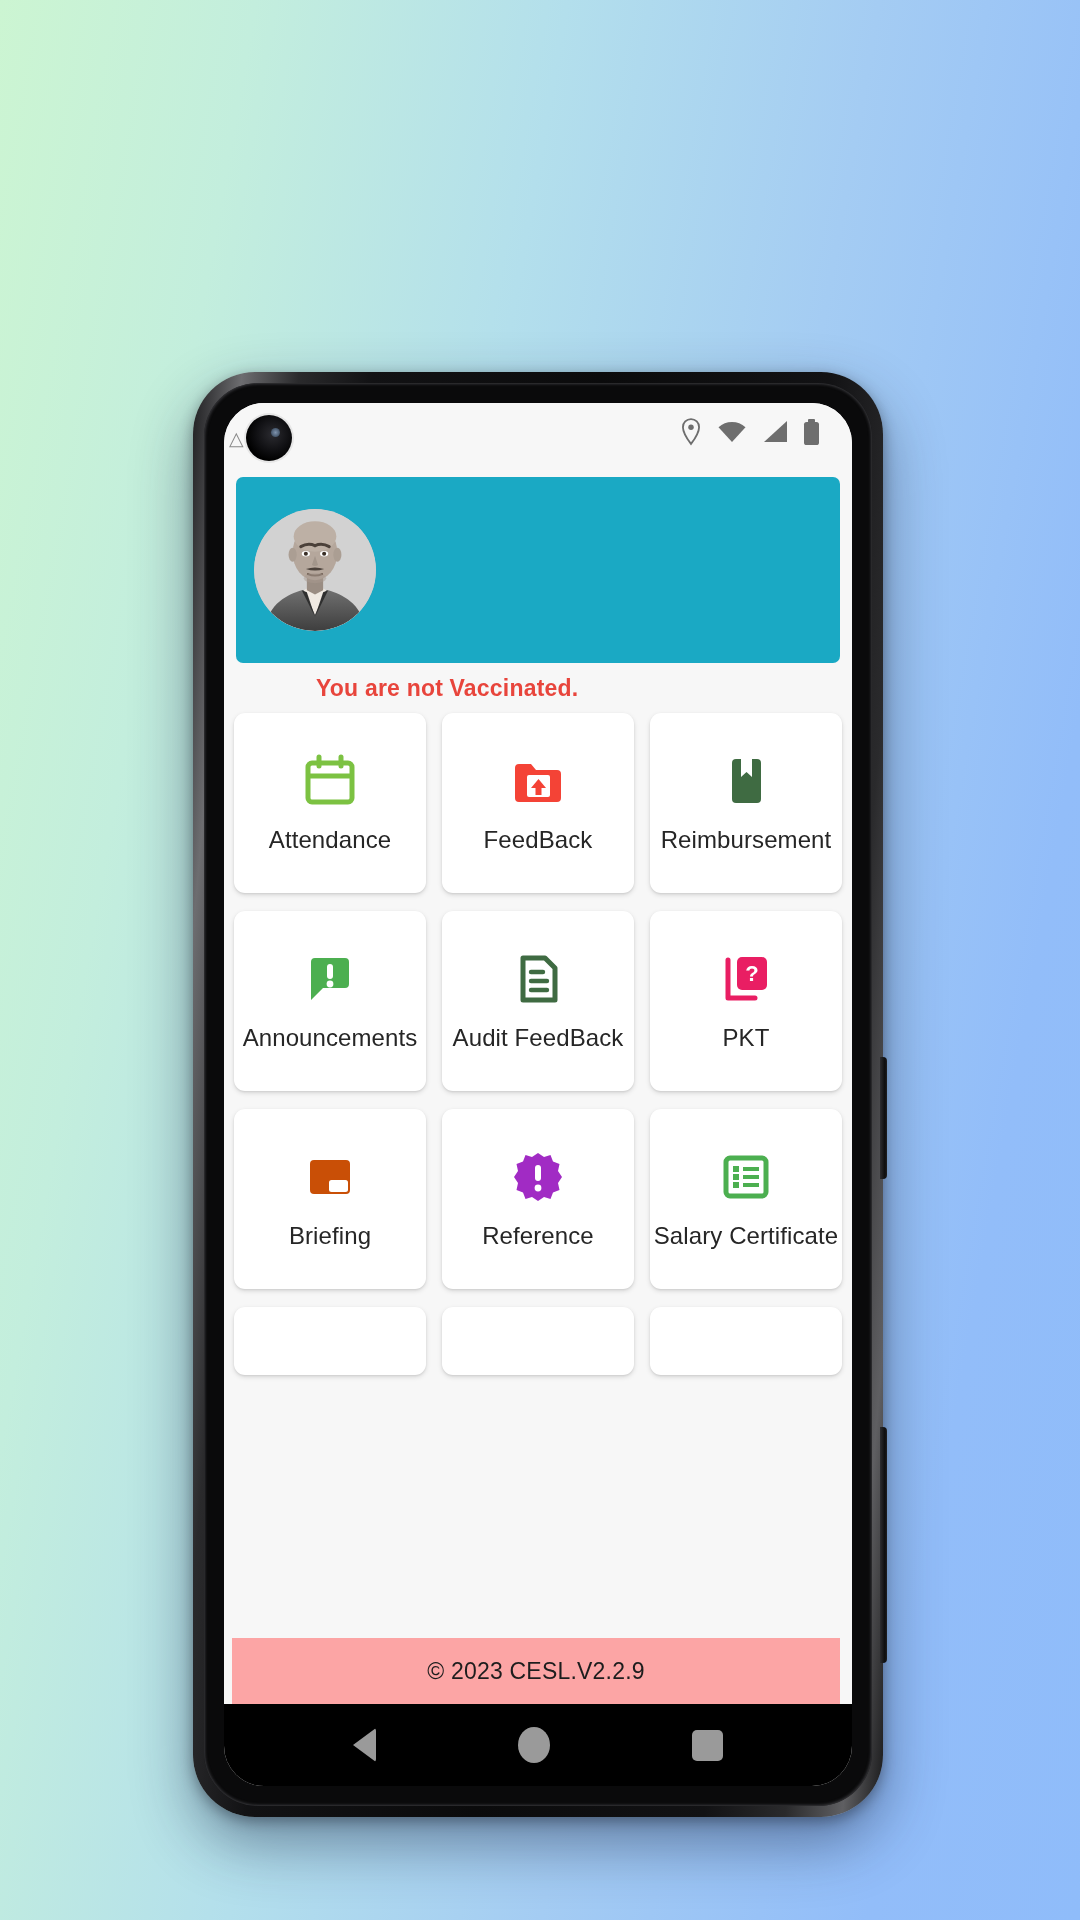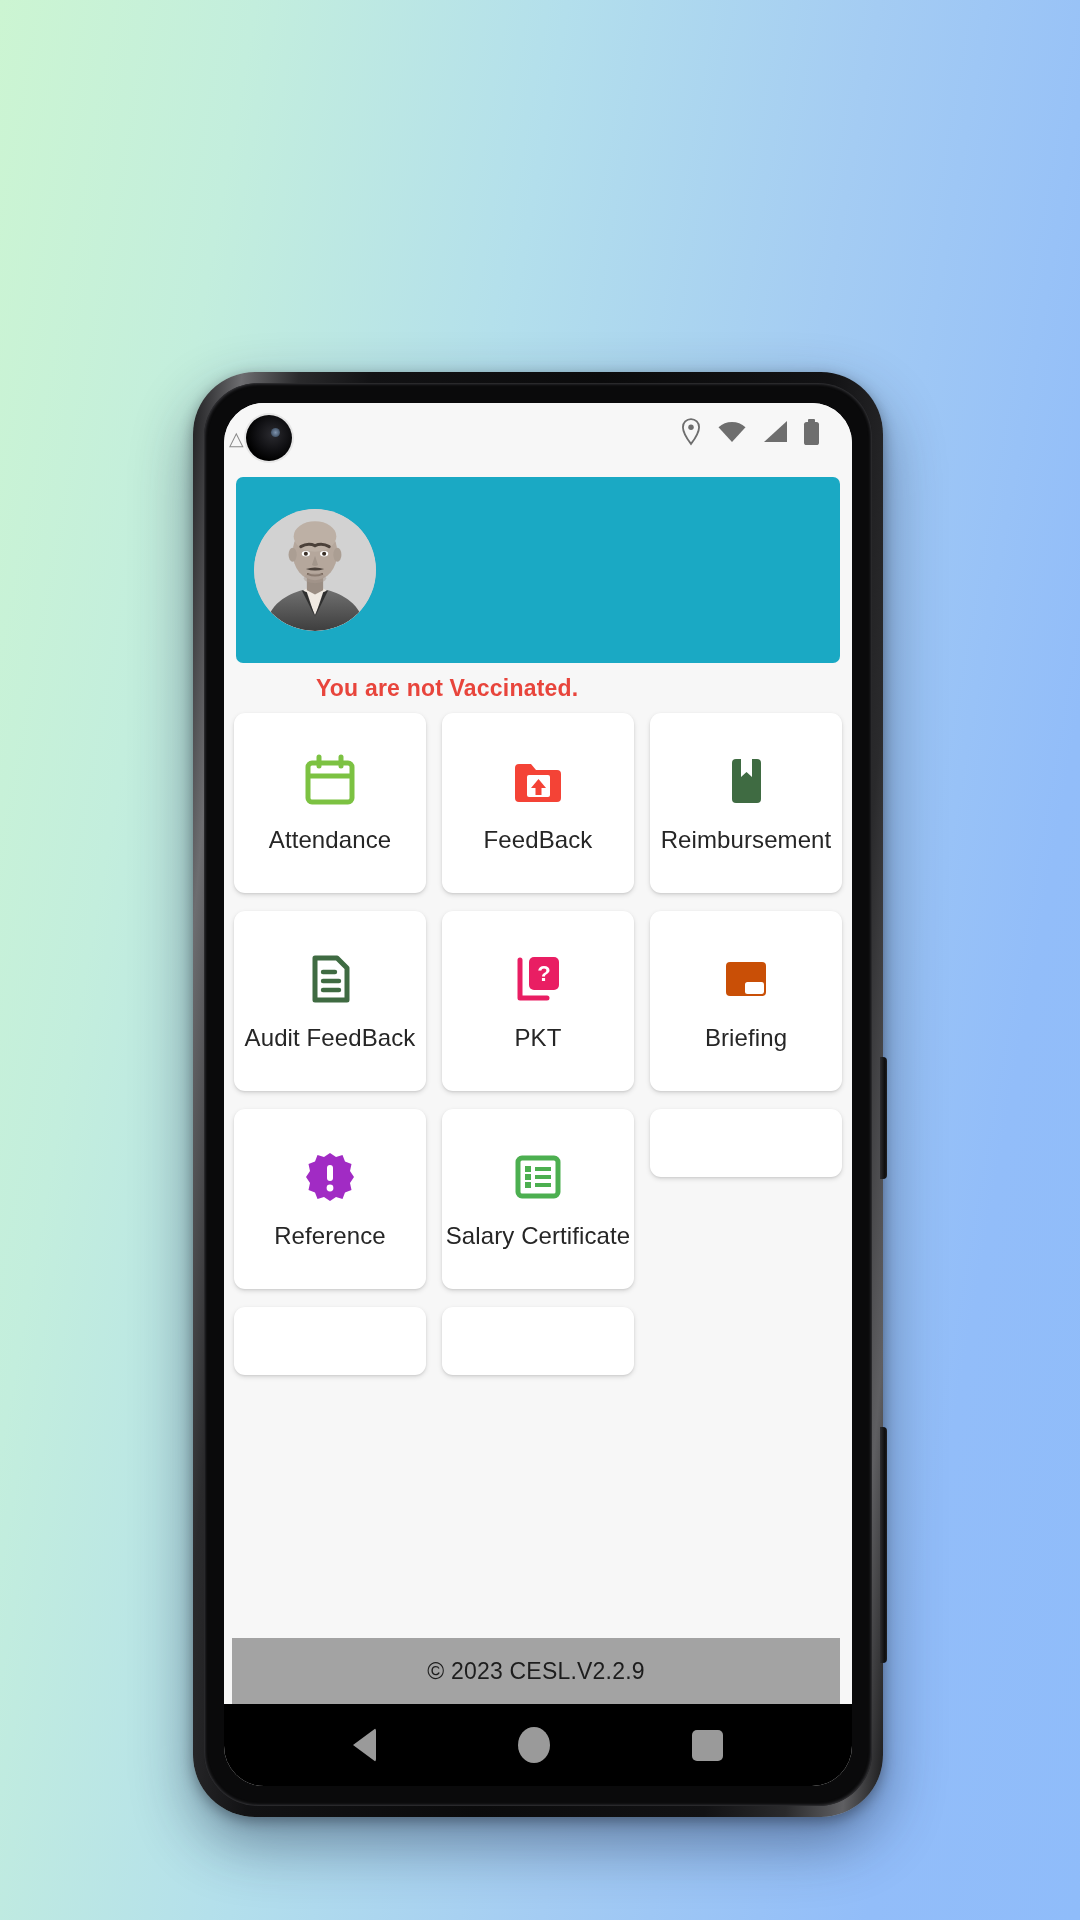--- a/index.html
+++ b/index.html
@@ -131,21 +131,21 @@
   }
   .tile-icon{ width:58px; height:58px; display:block; }
   .tile-label{
     font-size:24px; color:#262626; font-weight:400; letter-spacing:.1px;
   }
   .tile.partial{ height:68px; gap:0; overflow:hidden; }
 
   
   #app-footer{
     position:absolute; left:0; right:12px; bottom:0;
-    height:66px; background:#a3a3a3;
+    height:66px; background:#fca5a5;
     display:flex; align-items:center; justify-content:center;margin-left:8px;
   }
   #footer-text{ font-size:23px; color:#1d1d1d; letter-spacing:.2px; }
 
   
   #nav-bar{
     position:absolute; left:0; right:0; bottom:0; height:82px;
     background:#000000;
     display:flex; align-items:center; justify-content:space-around;
     padding:0 58px;
@@ -290,20 +290,30 @@
           <div class="tile">
             <span class="tile-icon">
               <svg viewBox="0 0 58 58" width="58" height="58">
                 <rect x="15" y="7" width="29" height="44" rx="4" fill="#3f6b42"></rect>
                 <path d="M24 7 H35 V25 L29.5 20 L24 25 Z" fill="#ffffff"></path>
               </svg>
             </span>
             <span class="tile-label">Reimbursement</span>
           </div>
 
+          <div class="tile">
+            <span class="tile-icon">
+              <svg viewBox="0 0 58 58" width="58" height="58">
+                <path d="M10 12a4 4 0 0 1 4-4h30a4 4 0 0 1 4 4v22a4 4 0 0 1-4 4H22l-12 12z" fill="#4caf50"></path>
+                <rect x="26" y="14" width="6" height="15" rx="3" fill="#ffffff"></rect>
+                <circle cx="29" cy="34" r="3.4" fill="#ffffff"></circle>
+              </svg>
+            </span>
+            <span class="tile-label">Announcements</span>
+          </div>
 
           <div class="tile">
             <span class="tile-icon">
               <svg viewBox="0 0 58 58" width="58" height="58">
                 <path d="M14 8h22l10 10v32H14z" fill="none" stroke="#3f6b42" stroke-width="5" stroke-linejoin="round"></path>
                 <line x1="22" y1="22" x2="34" y2="22" stroke="#3f6b42" stroke-width="4.4" stroke-linecap="round"></line>
                 <line x1="22" y1="31" x2="38" y2="31" stroke="#3f6b42" stroke-width="4.4" stroke-linecap="round"></line>
                 <line x1="22" y1="40" x2="38" y2="40" stroke="#3f6b42" stroke-width="4.4" stroke-linecap="round"></line>
               </svg>
             </span>

